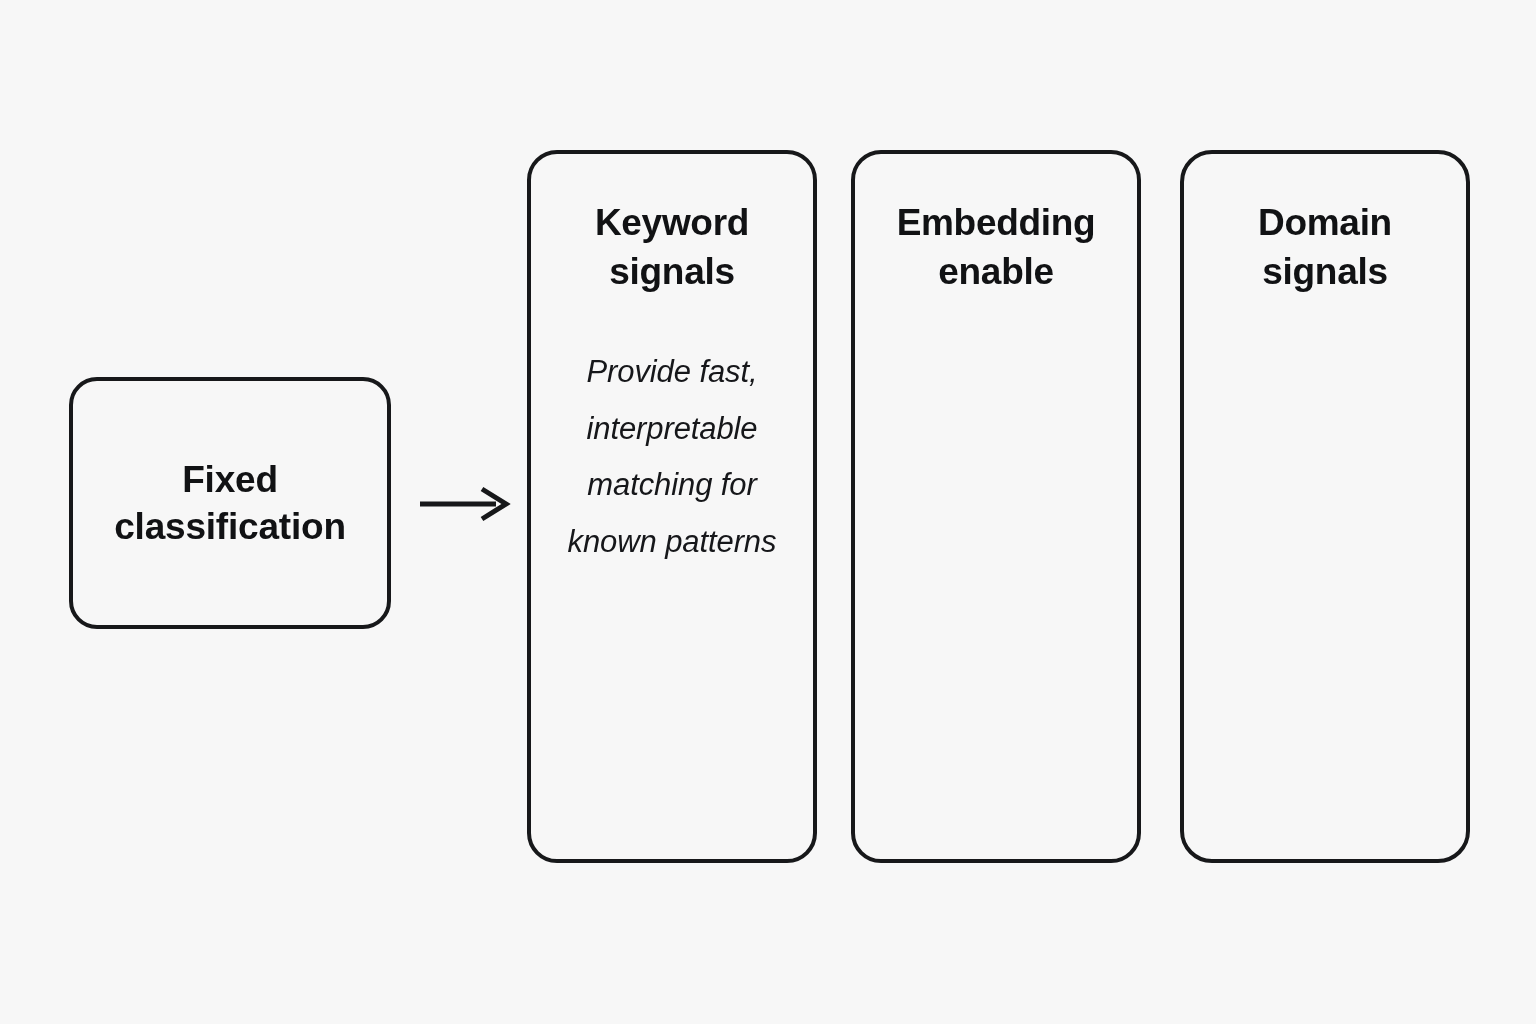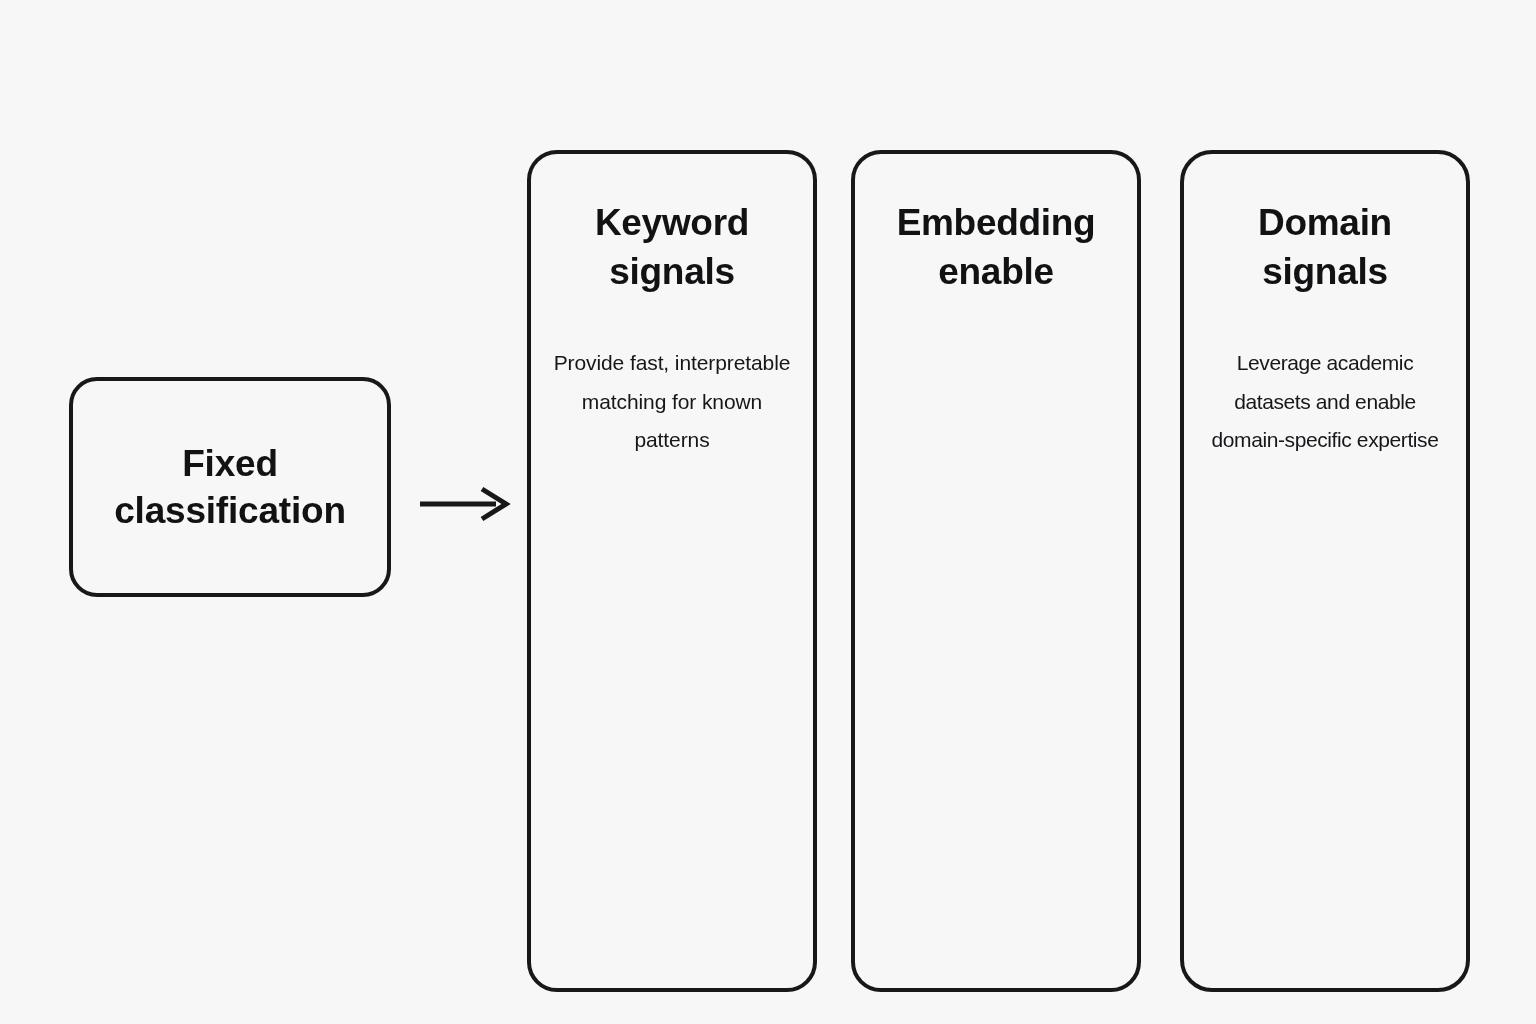--- a/index.html
+++ b/index.html
@@ -18,21 +18,21 @@
     width: 1536px;
     height: 1024px;
   }
 
   
   .source-node {
     position: absolute;
     left: 69px;
     top: 377px;
     width: 322px;
-    height: 220px;
+    height: 252px;
     border: 4px solid #17181a;
     border-radius: 28px;
     background: #f7f7f7;
     box-sizing: border-box;
     display: flex;
     align-items: center;
     justify-content: center;
   }
   .source-label {
     font-size: 37px;
@@ -52,21 +52,21 @@
     top: 483px;
     width: 96px;
     height: 42px;
   }
 
   
   .card {
     position: absolute;
     top: 150px;
     width: 290px;
-    height: 842px;
+    height: 713px;
     border: 4px solid #17181a;
     border-radius: 30px;
     background: #f7f7f7;
     box-sizing: border-box;
     padding: 44px 20px 0 20px;
     display: flex;
     flex-direction: column;
     align-items: center;
   }
   .card-1 { left: 527px; }
@@ -77,26 +77,27 @@
     font-size: 37px;
     font-weight: bold;
     color: #111214;
     line-height: 1.33;
     text-align: center;
     letter-spacing: -0.3px;
     white-space: pre-line;
   }
   .card-body {
     margin-top: 48px;
-    font-size: 21px;
+    font-size: 31px;
     font-weight: normal;
     color: #16171a;
     line-height: 1.82;
     text-align: center;
     letter-spacing: -0.1px;
+    font-style: italic;
   }
   .card-3 .card-body { letter-spacing: -0.4px; }
 </style>
 </head>
 <body>
 
 <div id="canvas">
 
   <div class="source-node">
     <div class="source-label">Fixed
@@ -117,16 +118,15 @@
   </div>
 
   <div class="card card-2">
     <div class="card-title">Embedding
 enable</div>
   </div>
 
   <div class="card card-3">
     <div class="card-title">Domain
 signals</div>
-    <div class="card-body">Leverage academic datasets and enable domain-specific expertise</div>
   </div>
 
 </div>
 
 </body></html>

